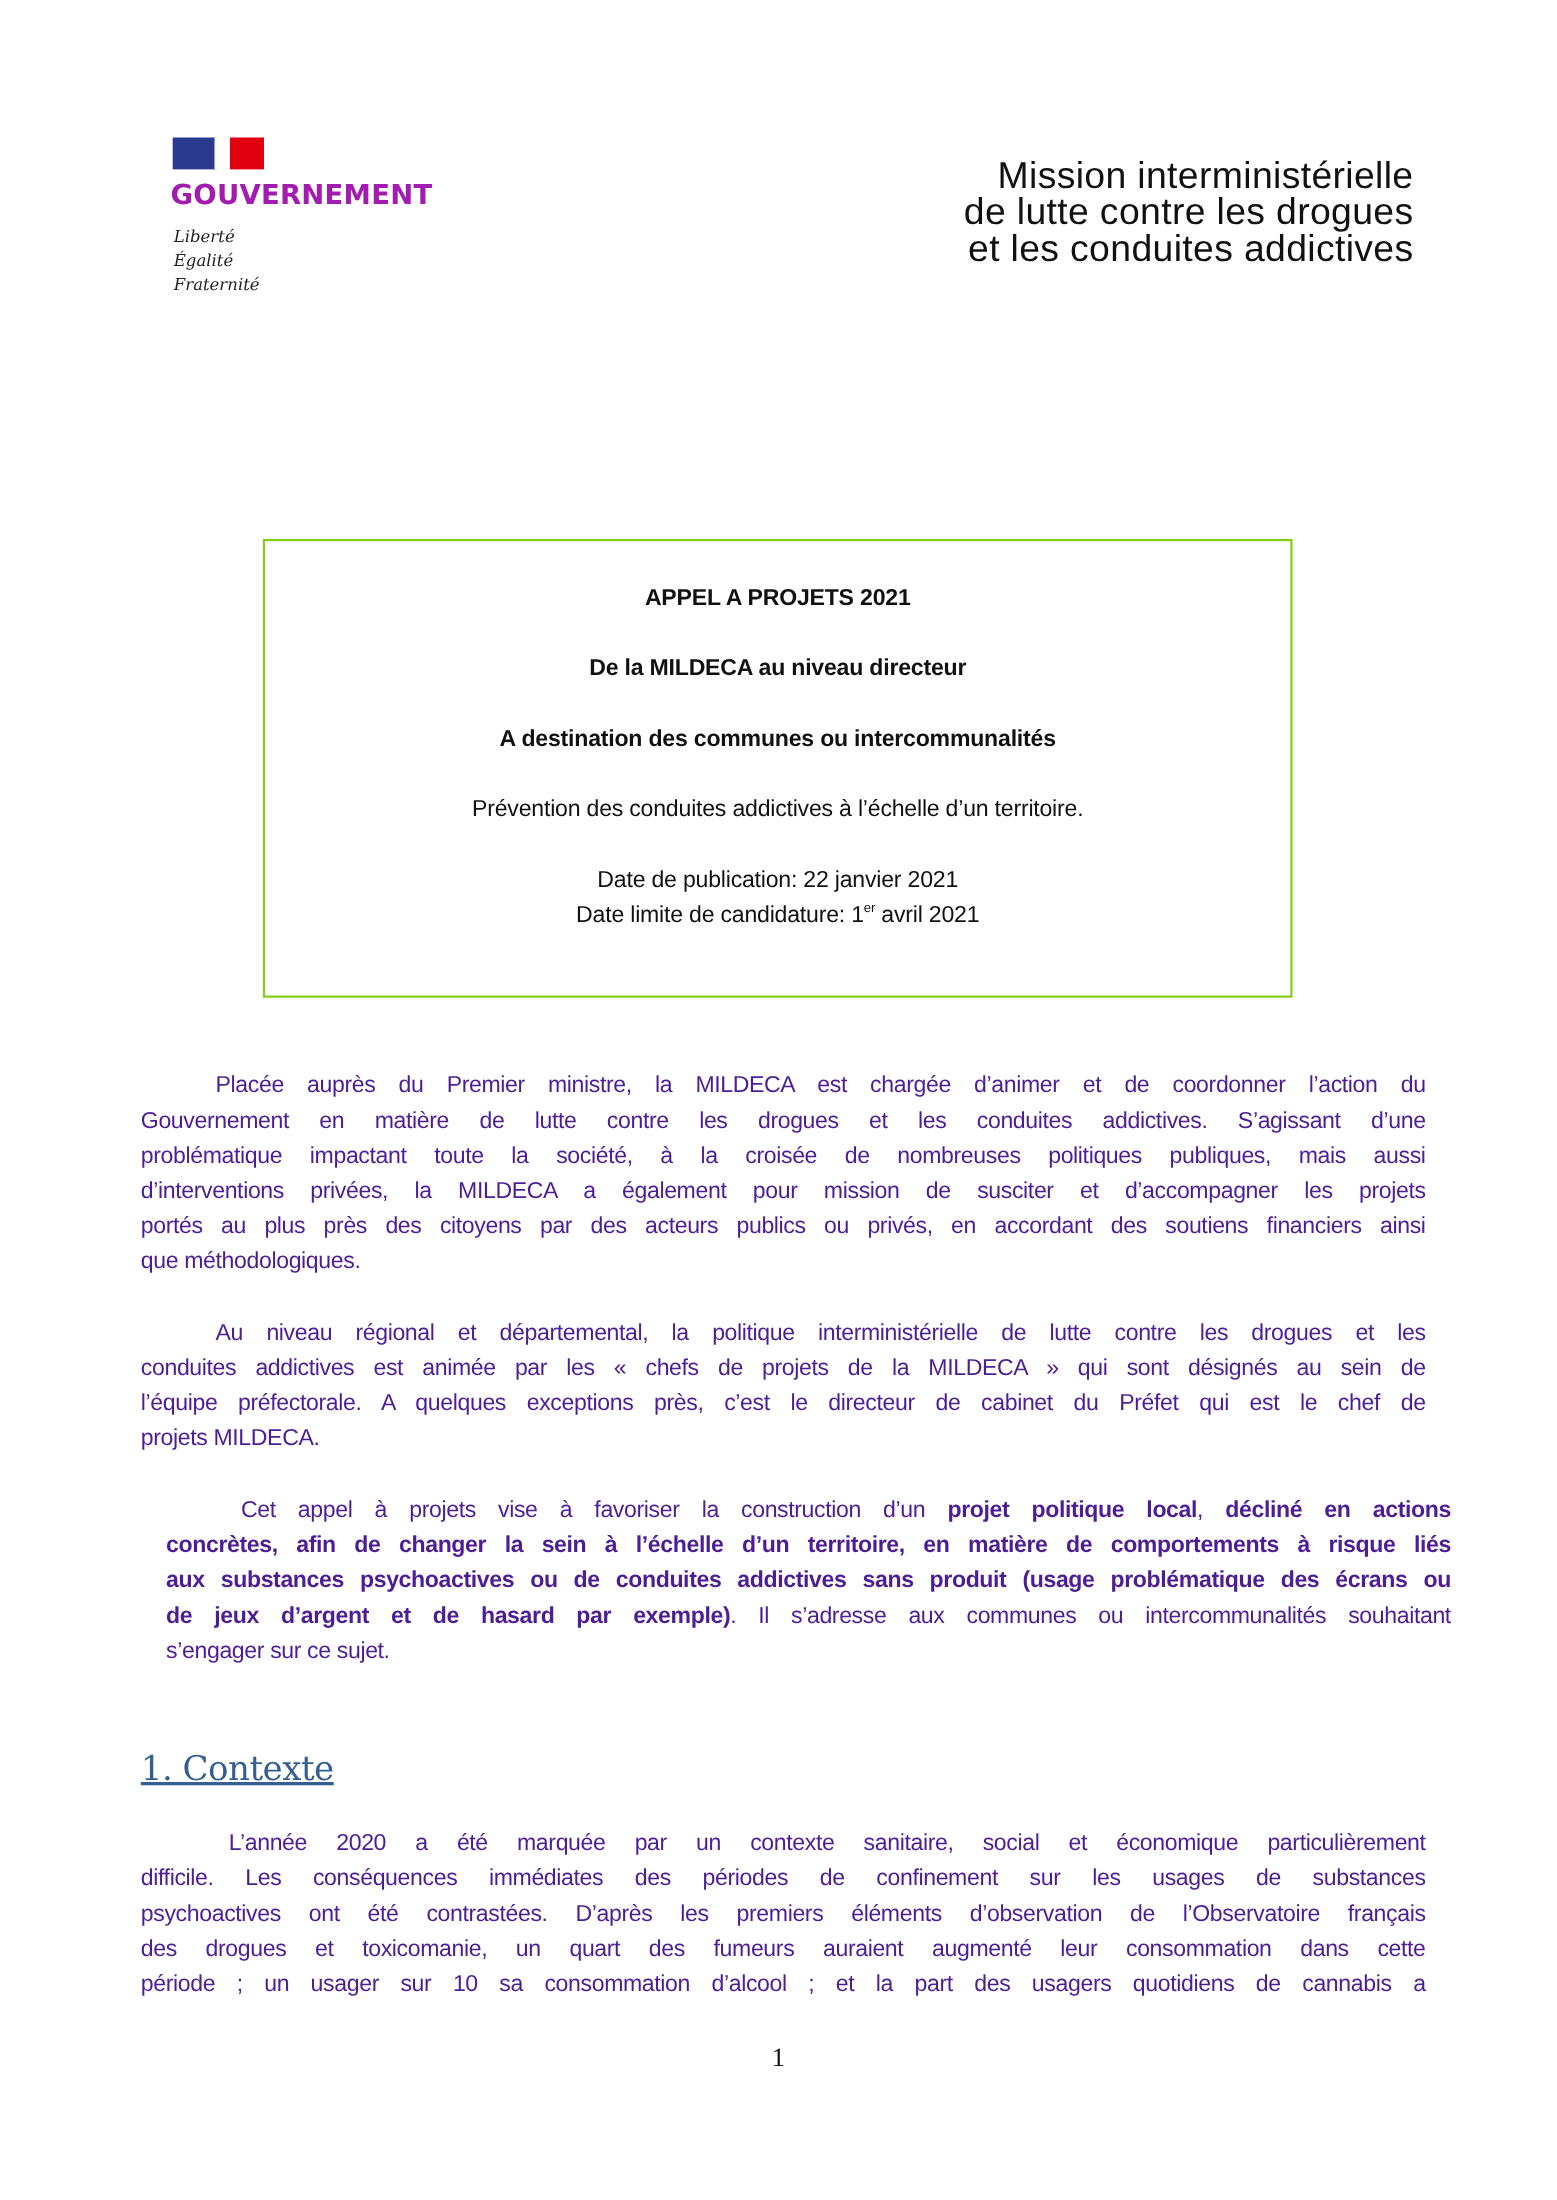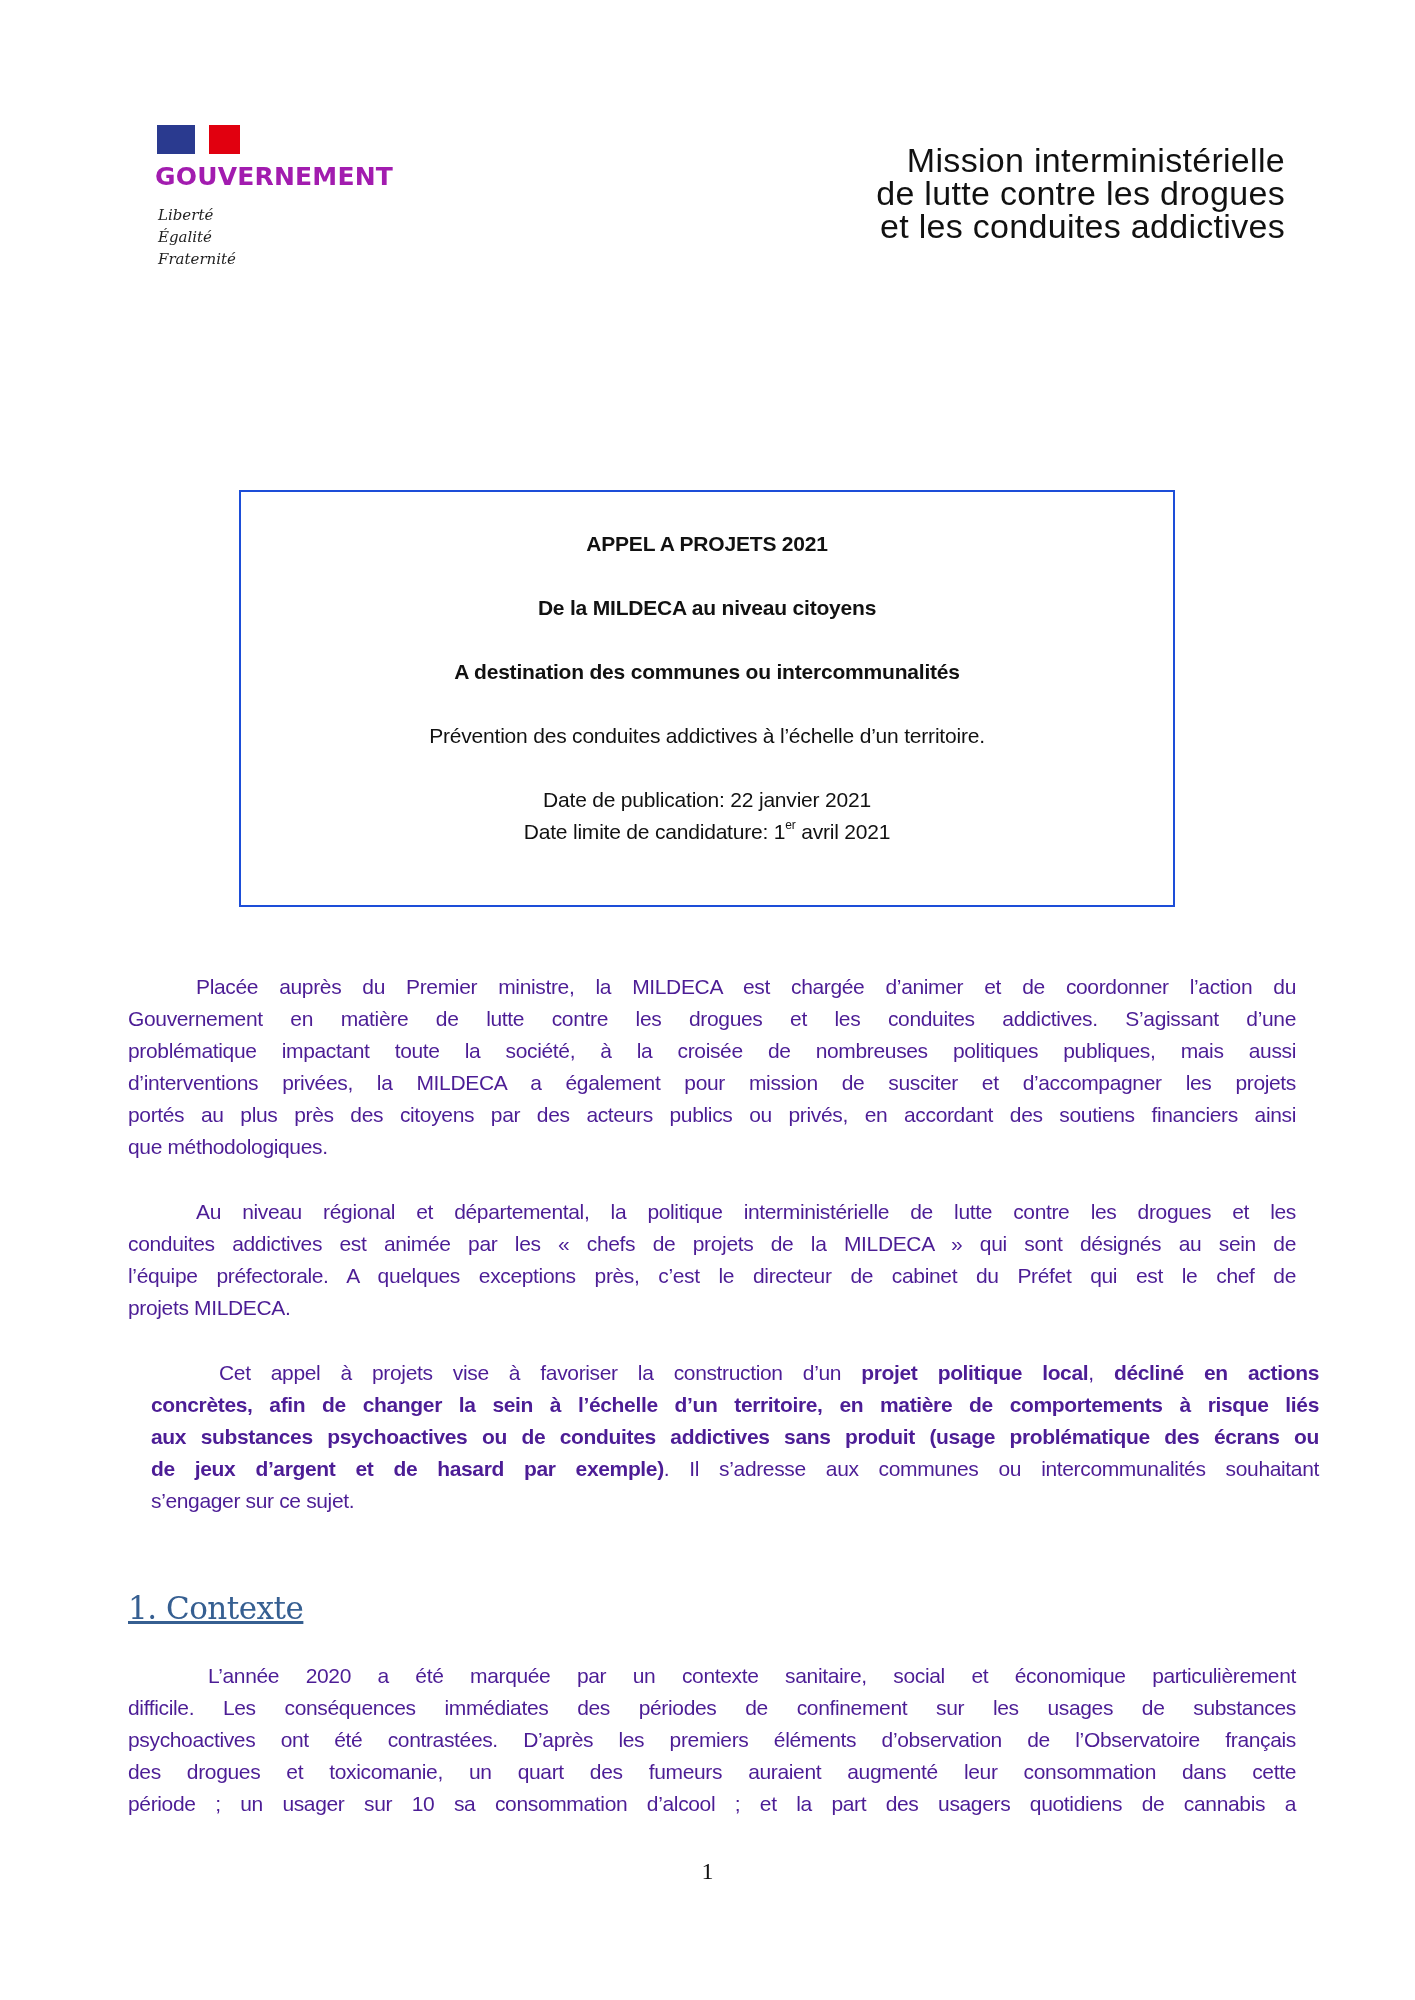--- a/index.html
+++ b/index.html
@@ -10,21 +10,21 @@
   .flag { position:absolute; left:157px; top:125px; width:83px; height:29px; }
   .flag .blue { position:absolute; left:0; top:0; width:40px; height:29px; background:#2a3a8f; }
   .flag .red { position:absolute; left:52px; top:0; width:31px; height:29px; background:#e1000f; }
   .flag .mid { position:absolute; left:38px; top:0; width:16px; height:29px; background:#ffffff; border-radius:0 10px 10px 0; }
   .gov-word { position:absolute; left:155px; top:160px; font-family:"DejaVu Sans", sans-serif; font-weight:bold; font-size:25px; letter-spacing:0.2px; color:#a21caf; line-height:34px; }
   .motto { position:absolute; left:158px; top:204px; font-family:"DejaVu Serif", serif; font-style:italic; font-size:15px; line-height:22px; color:#222; }
 
   .mission { position:absolute; right:130px; top:144px; text-align:right; font-family:"Liberation Sans", sans-serif; font-size:34px; line-height:33px; color:#111; letter-spacing:0.3px; }
 
   
-  .box { position:absolute; left:239px; top:490px; width:932px; height:413px; border:2px solid #1d4ed8; }
+  .box { position:absolute; left:239px; top:490px; width:932px; height:413px; border:2px solid #84cc16; }
   .box-line { position:absolute; left:0; right:0; text-align:center; font-family:"Liberation Sans", sans-serif; font-size:21px; color:#111; letter-spacing:-0.2px; }
   .box-line.b { font-weight:bold; }
   sup { font-size:12px; vertical-align:top; position:relative; top:-2px; }
 
   
   .para { position:absolute; left:128px; width:1168px; font-family:"Liberation Sans", sans-serif; font-size:21px; color:#4c1d95; letter-spacing:-0.35px; }
   .line { height:32px; line-height:32px; text-align:justify; text-align-last:justify; white-space:normal; }
   .line.last { text-align-last:left; }
   .line.indent { padding-left:68px; }
   .bold { font-weight:bold; }
@@ -50,21 +50,21 @@
 </div>
 
 <div class="mission">
   <div>Mission interministérielle</div>
   <div>de lutte contre les drogues</div>
   <div>et les conduites addictives</div>
 </div>
 
 <div class="box">
   <div class="box-line b" style="top:40px;">APPEL A PROJETS 2021</div>
-  <div class="box-line b" style="top:104px;">De la MILDECA au niveau citoyens</div>
+  <div class="box-line b" style="top:104px;">De la MILDECA au niveau directeur</div>
   <div class="box-line b" style="top:168px;">A destination des communes ou intercommunalités</div>
   <div class="box-line" style="top:232px;">Prévention des conduites addictives à l’échelle d’un territoire.</div>
   <div class="box-line" style="top:296px;">Date de publication:  22 janvier 2021</div>
   <div class="box-line" style="top:328px;"><span>Date limite de candidature: 1</span><sup>er</sup><span> avril 2021</span></div>
 </div>
 
 <div class="para" style="top:971px;">
   <div class="line indent">Placée auprès du Premier ministre, la MILDECA est chargée d’animer et de coordonner l’action du</div>
   <div class="line">Gouvernement en matière de lutte contre les drogues et les conduites addictives. S’agissant d’une</div>
   <div class="line">problématique impactant toute la société, à la croisée de nombreuses politiques publiques, mais aussi</div>

